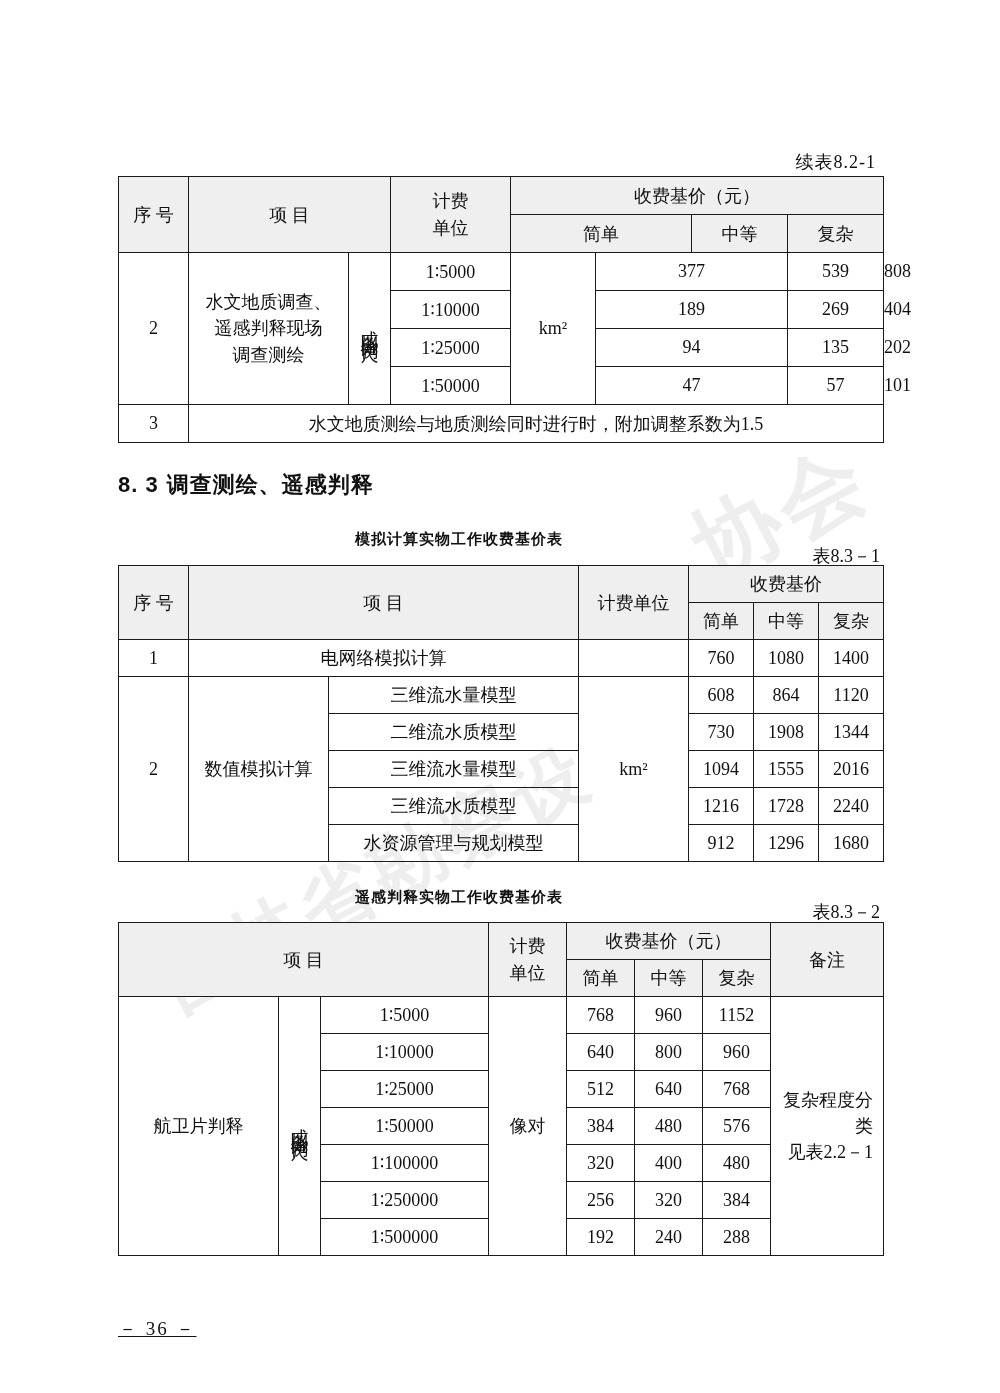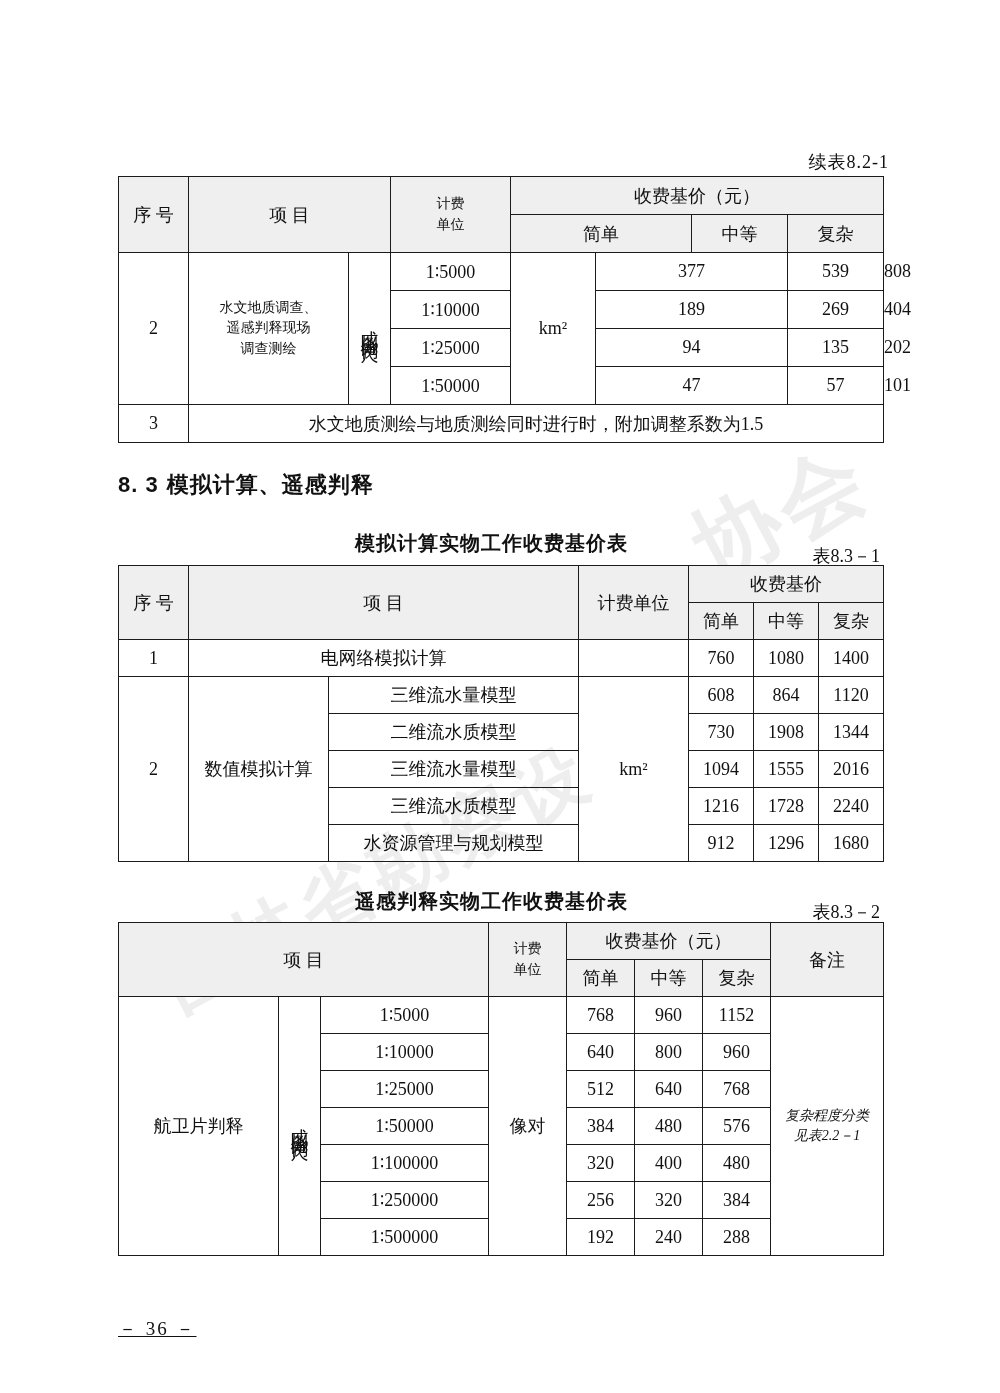--- a/index.html
+++ b/index.html
@@ -49,21 +49,21 @@
     letter-spacing: 6px;
   }
 
   .content {
     position: relative;
     z-index: 2;
   }
 
   .cont-label {
     position: absolute;
-    right: 111px;
+    right: 124px;
     top: 150px;
     font-size: 18px;
     letter-spacing: 1px;
   }
 
   table {
     border-collapse: collapse;
     table-layout: fixed;
   }
   table td, table th {
@@ -95,21 +95,21 @@
     font-weight: bold;
     font-size: 22px;
     letter-spacing: 1px;
   }
   .sec-title .no { margin-right: 8px; }
 
   .tbl-caption {
     position: absolute;
     font-family: Liberation Sans, sans-serif;
     font-weight: bold;
-    font-size: 20px;
+    font-size: 15px;
     letter-spacing: 1px;
   }
   .tbl-number {
     position: absolute;
     font-size: 18px;
     text-align: right;
   }
 
   #cap-831 { left: 355px; top: 530px; }
   #num-831 { right: 120px; top: 544px; }
@@ -136,21 +136,21 @@
   .vert {
     writing-mode: vertical-rl;
     text-orientation: upright;
     letter-spacing: 4px;
     line-height: 1;
     display: inline-block;
   }
 
   .multiline {
     line-height: 1.45;
-    font-size: 14px;
+    font-size: 18px;
   }
 
   .page-num {
     position: absolute;
     left: 118px;
     top: 1316px;
     font-size: 19px;
     letter-spacing: 2px;
     text-decoration: underline;
   }
@@ -225,21 +225,21 @@
       </tr>
 
       <tr>
         <td>3</td>
         <td colspan="7">水文地质测绘与地质测绘同时进行时，附加调整系数为1.5</td>
       </tr>
     </tbody>
       </table>
 
     <div class="sec-title">
-      <span class="no">8. 3</span><span>模拟计算、遥感判释</span>
+      <span class="no">8. 3</span><span>调查测绘、遥感判释</span>
     </div>
 
     <div class="tbl-caption" id="cap-831">模拟计算实物工作收费基价表</div>
     <div class="tbl-number" id="num-831">表8.3－1</div>
 
     <table id="tbl-831">
       <colgroup>
         <col style="width:70px">
         <col style="width:140px">
         <col style="width:250px">
@@ -337,21 +337,21 @@
 
       <tr>
         <td rowspan="7">航卫片判释</td>
         <td rowspan="7"><span class="vert">成图比例尺</span></td>
         <td>1∶5000</td>
         <td rowspan="7">像对</td>
         <td>768</td>
         <td>960</td>
         <td>1152</td>
         <td rowspan="7">
-              <div class="multiline" style="text-align:center;padding:0 10px;font-style:italic;">复杂程度分类<br>见表2.2－1</div>
+              <div class="multiline" style="text-align:right;padding:0 10px;">复杂程度分类<br>见表2.2－1</div>
             </td>
       </tr>
       <tr>
         <td>1∶10000</td>
         <td>640</td>
         <td>800</td>
         <td>960</td>
       </tr>
       <tr>
         <td>1∶25000</td>

